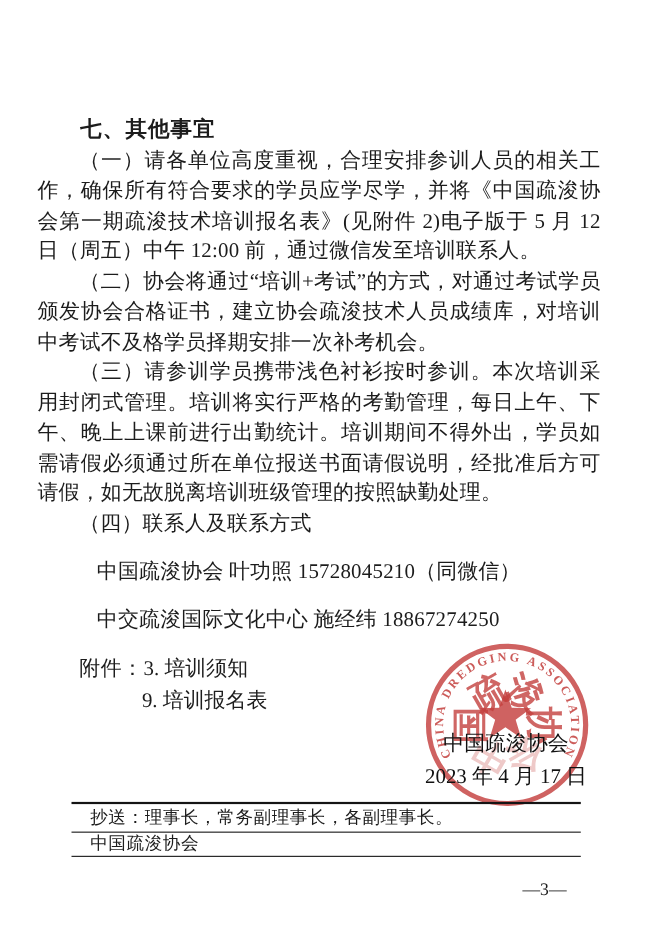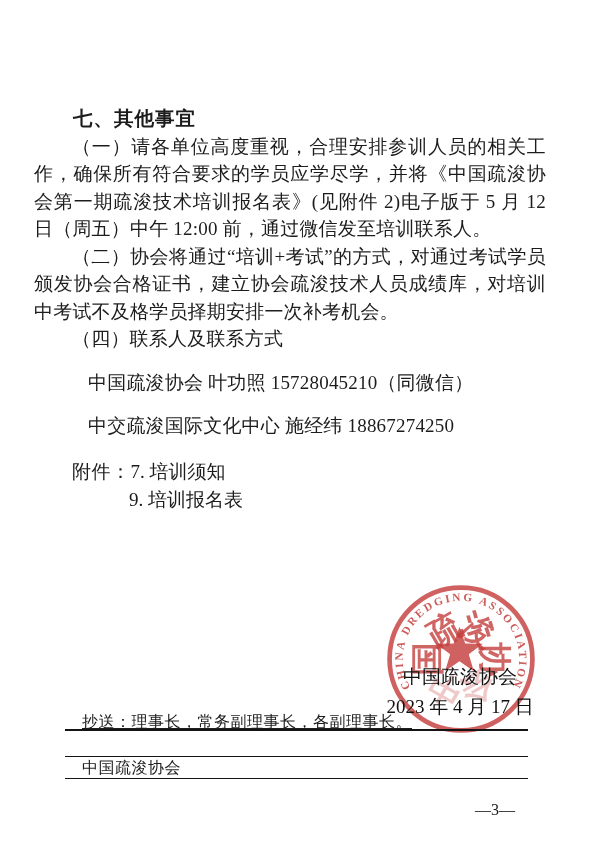--- a/index.html
+++ b/index.html
@@ -83,24 +83,23 @@
     position:absolute;
     left:65px;width:463px;height:1.7px;
     background:#141414;
     z-index:3;
   }
   .rule1{top:729px;}
   .rule2{top:755.5px;}
   .rule3{top:777.5px;}
   .cc-line{
     position:absolute;
-    left:82px;top:711px;
+    left:82px;top:733px;
     font-size:16px;line-height:21px;
     letter-spacing:0.5px;
-    text-decoration:underline;
   }
   .issue-row{
     position:absolute;
     left:82px;top:758px;
     width:438px;
     display:flex;
     justify-content:space-between;
     font-size:16px;line-height:19px;
     letter-spacing:0.5px;
   }
@@ -114,26 +113,27 @@
 </style>
 </head>
 <body>
 
 <div class="page">
 
   <div class="content">
     <div class="heading">七、其他事宜</div>
     <p class="body-p">（一）请各单位高度重视，合理安排参训人员的相关工作，确保所有符合要求的学员应学尽学，并将《中国疏浚协会第一期疏浚技术培训报名表》(见附件 2)电子版于 5 月 12 日（周五）中午 12:00 前，通过微信发至培训联系人。</p>
     <p class="body-p">（二）协会将通过“培训+考试”的方式，对通过考试学员颁发协会合格证书，建立协会疏浚技术人员成绩库，对培训中考试不及格学员择期安排一次补考机会。</p>
+    <p class="body-p">（三）请参训学员携带浅色衬衫按时参训。本次培训采用封闭式管理。培训将实行严格的考勤管理，每日上午、下午、晚上上课前进行出勤统计。培训期间不得外出，学员如需请假必须通过所在单位报送书面请假说明，经批准后方可请假，如无故脱离培训班级管理的按照缺勤处理。</p>
     <p class="body-p">（四）联系人及联系方式</p>
     <p class="contact-line">中国疏浚协会 叶功照 15728045210（同微信）</p>
     <p class="contact-line">中交疏浚国际文化中心 施经纬 18867274250</p>
 
     <div class="attachments">
-      <div class="att-row"><span class="att-label">附件：</span><span>7. 培训须知</span></div>
+      <div class="att-row"><span class="att-label">附件：</span><span>3. 培训须知</span></div>
       <div class="att-row att-indent"><span>9. 培训报名表</span></div>
     </div>
   </div>
 
   <div class="seal">
     <svg viewBox="0 0 147 147" xmlns="http://www.w3.org/2000/svg">
       <defs>
         <path id="sealArc" d="M 26.8 106.2 A 57 57 0 1 1 120.2 106.2" fill="none"></path>
       </defs>
       <circle cx="73.5" cy="73.5" r="70" fill="none" stroke="#c4403e" stroke-width="4.6" opacity="0.82"></circle>

